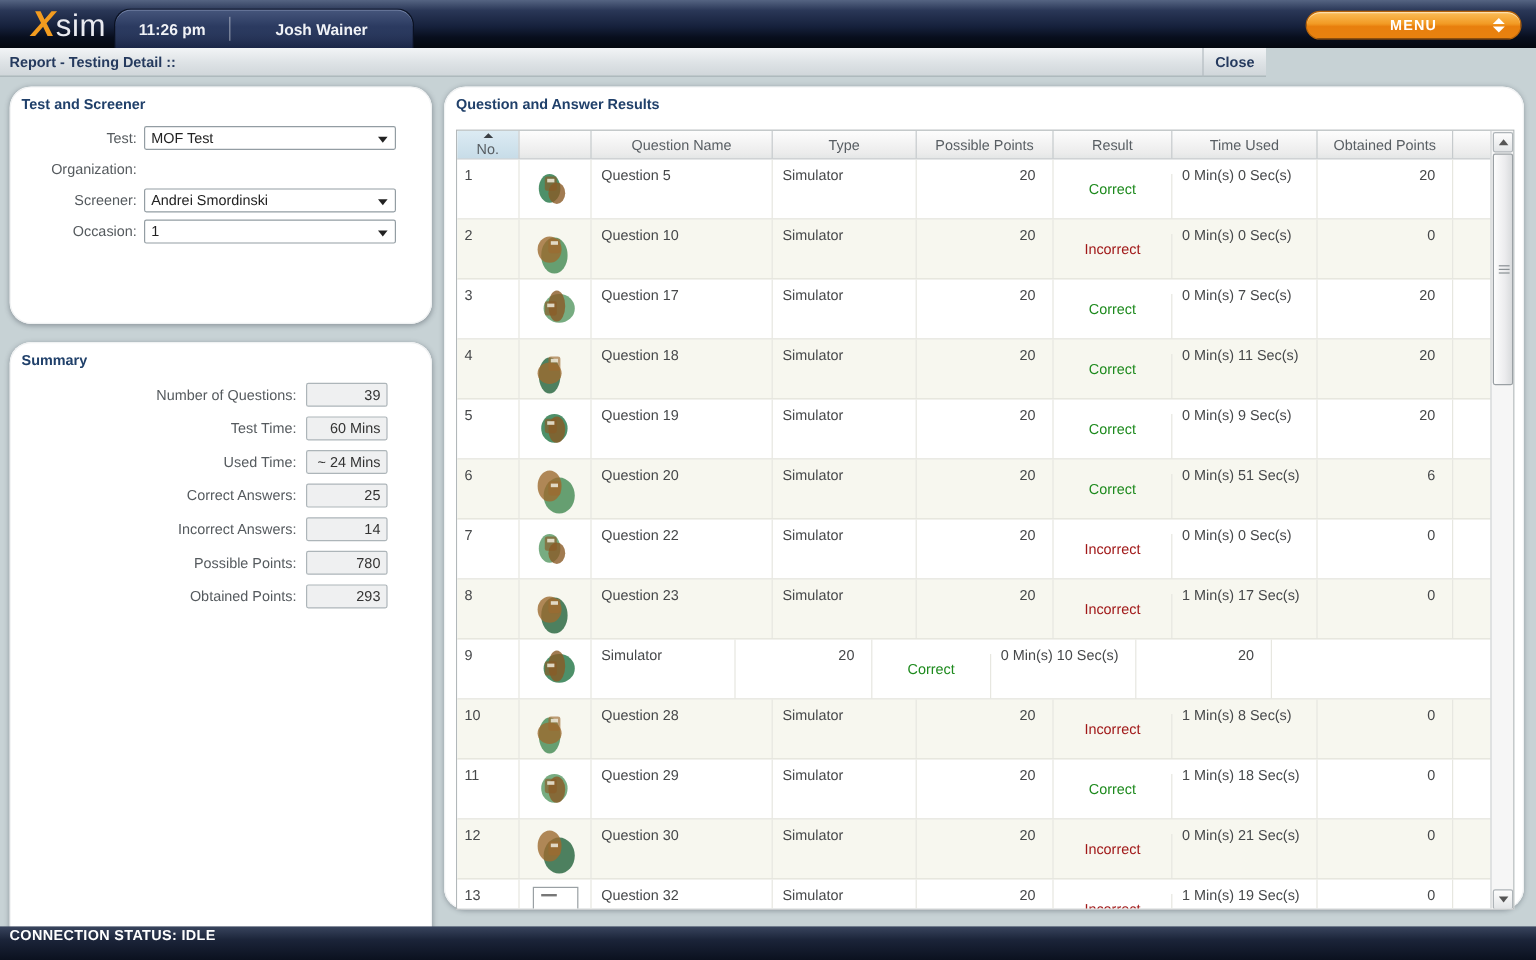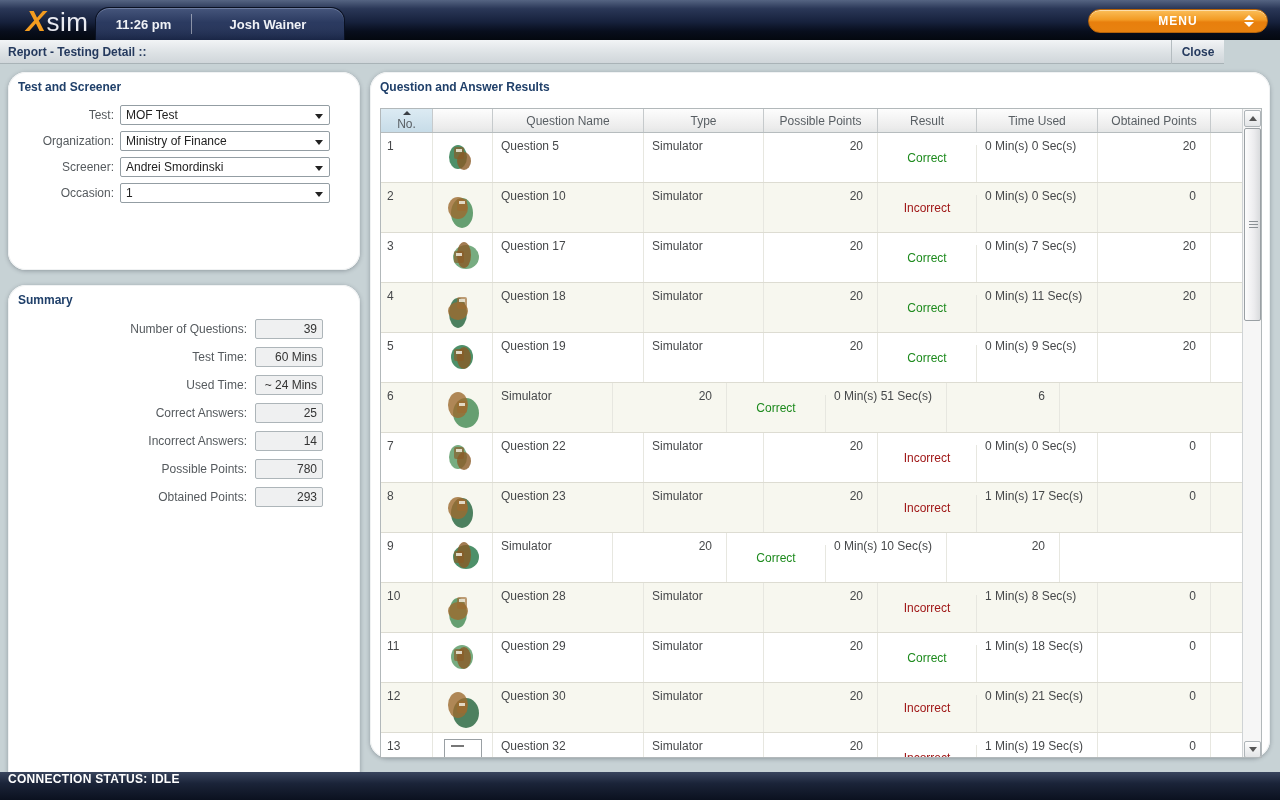--- a/index.html
+++ b/index.html
@@ -21,21 +21,21 @@
   .menu-btn { position:absolute; right:12px; top:9px; width:180px; height:24px; border-radius:12px;
     background:linear-gradient(180deg,#fbbf5a 0%,#f29a23 45%,#e87f0d 55%,#e8820f 100%);
     border:1px solid #b5630a; box-shadow:inset 0 1px 0 rgba(255,255,255,0.5);
     color:#fff; font-size:12px; font-weight:bold; letter-spacing:1px;
     display:flex; align-items:center; justify-content:center; cursor:pointer; }
   .menu-arrows { position:absolute; right:13px; top:5px; display:flex; flex-direction:column; gap:2px; }
   .tri-up { width:0; height:0; border-left:5px solid transparent; border-right:5px solid transparent; border-bottom:5px solid #fff; }
   .tri-down { width:0; height:0; border-left:5px solid transparent; border-right:5px solid transparent; border-top:5px solid #fff; }
 
   
-  .subbar { position:absolute; left:0; top:40px; width:1224px; height:24px;
+  .subbar { position:absolute; left:0; top:40px; width:1055px; height:24px;
     background:linear-gradient(180deg,#f2f4f6 0%,#dde2e5 55%,#d0d6da 100%);
     border-bottom:1px solid #a9b3b7; color:#253a5e; font-size:12px; font-weight:bold; }
   .subbar-title { position:absolute; left:8px; top:5px; }
   .close-btn { position:absolute; right:0; top:0; width:53px; height:24px; border-left:1px solid #b4bcc0;
     display:flex; align-items:center; justify-content:center; cursor:pointer; }
 
   
   .panel { position:absolute; background:#ffffff; border-radius:18px;
     box-shadow:0 1px 4px rgba(40,50,60,0.35), inset 0 0 0 1px #f0f2f3; }
   .panel-title { position:absolute; left:10px; top:8px; font-size:12px; font-weight:bold; color:#20406a; }
@@ -128,21 +128,20 @@
 
 <div class="panel panel-ts">
   <div class="panel-title">Test and Screener</div>
   <div class="ts-fields" id="ts-fields">
       <div class="field-row">
         <label class="field-label">Test:</label>
         <div class="select-box"><span class="select-value">MOF Test</span><span class="select-arrow"></span></div>
       </div>
       <div class="field-row">
         <label class="field-label">Organization:</label>
-        <div class="select-box"><span class="select-value">Ministry of Finance</span><span class="select-arrow"></span></div>
       </div>
       <div class="field-row">
         <label class="field-label">Screener:</label>
         <div class="select-box"><span class="select-value">Andrei Smordinski</span><span class="select-arrow"></span></div>
       </div>
       <div class="field-row">
         <label class="field-label">Occasion:</label>
         <div class="select-box"><span class="select-value">1</span><span class="select-arrow"></span></div>
       </div>
     </div>
@@ -309,20 +308,21 @@
         <div class="tr alt">
           <div class="td no c0">6</div>
           <div class="td c1">
             <div class="thumb"><svg width="38" height="44" viewBox="0 0 38 44" xmlns="http://www.w3.org/2000/svg">
                 <ellipse cx="22" cy="26" rx="13" ry="15" fill="#4c8f5a" opacity="0.85"></ellipse>
                 <ellipse cx="14" cy="18" rx="10" ry="13" fill="#9c6a30" opacity="0.8"></ellipse>
                 <rect x="13" y="14" width="10" height="12" rx="2" fill="#9c6a30" opacity="0.65"></rect>
                 <rect x="15" y="16" width="6" height="3" fill="#e9e4d4" opacity="0.9"></rect>
               </svg></div>
           </div>
+          <div class="td pl c2">Question 20</div>
           <div class="td pl c3">Simulator</div>
           <div class="td num c4">20</div>
           <div class="td ctr c5" style="color: rgb(29, 138, 29);">Correct</div>
           <div class="td pl c6">0 Min(s) 51 Sec(s)</div>
           <div class="td num c7">6</div>
           <div class="td c8"></div>
         </div>
         <div class="tr">
           <div class="td no c0">7</div>
           <div class="td c1">

